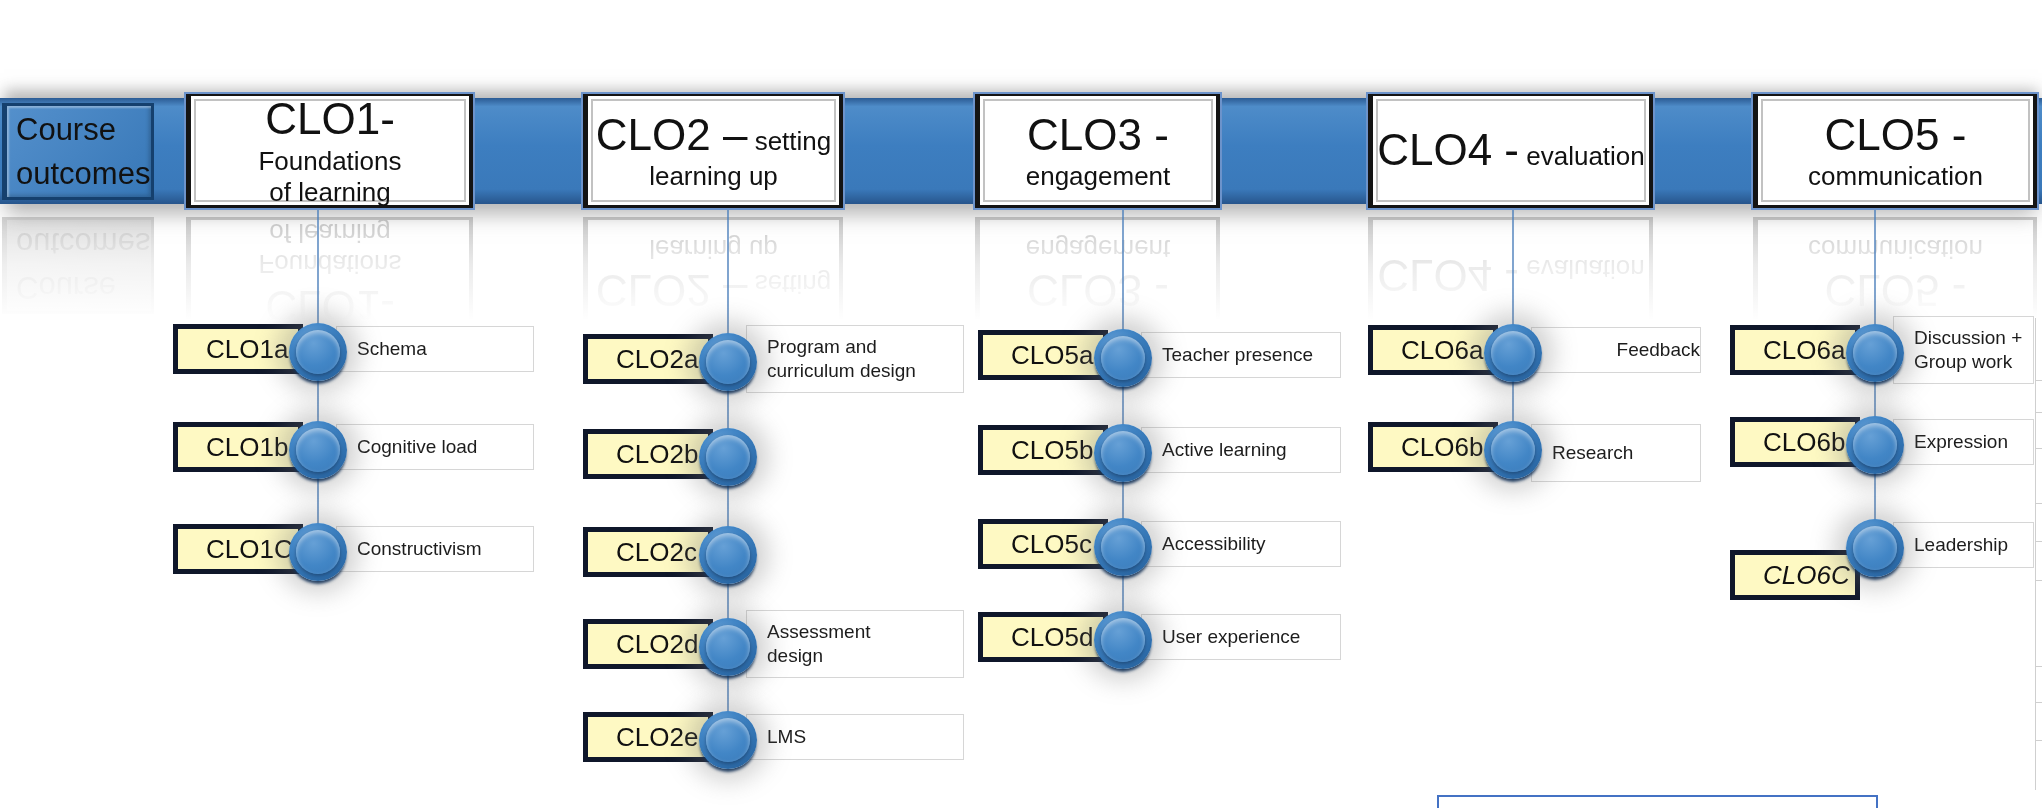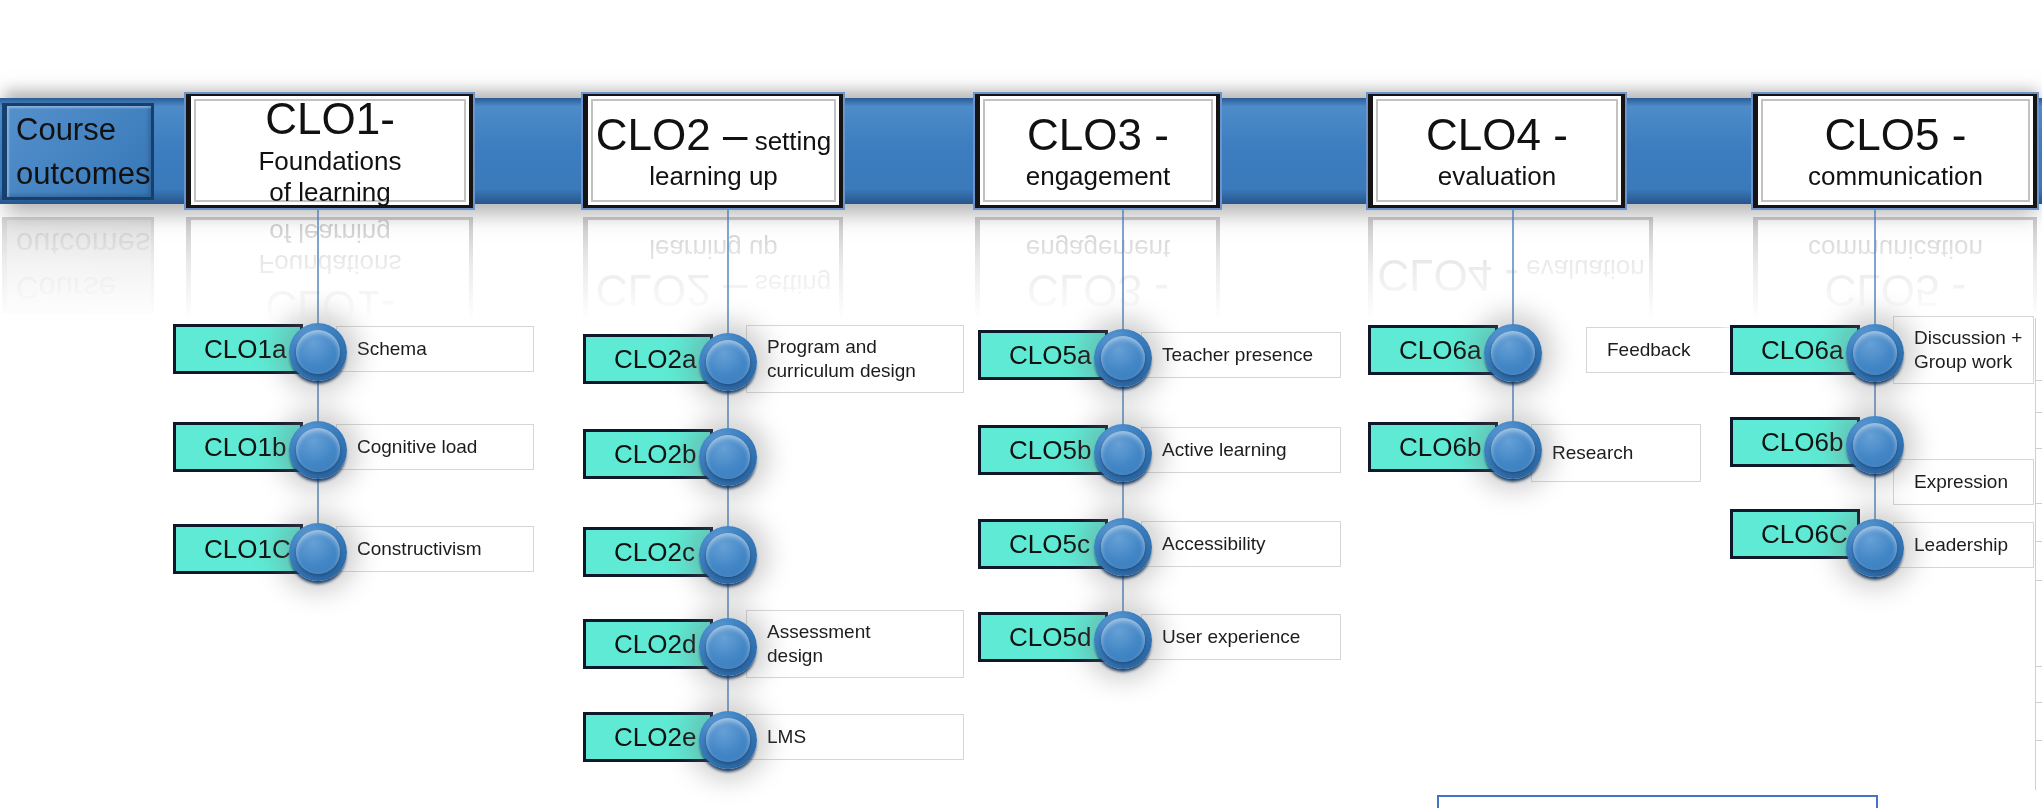--- a/index.html
+++ b/index.html
@@ -43,22 +43,22 @@
   .reflection-fade{
     position:absolute;inset:0;z-index:2;
     background:linear-gradient(180deg, rgba(255,255,255,.28) 0%, rgba(255,255,255,.75) 42%, #ffffff 84%);
   }
 
   
   svg.lines{position:absolute;left:0;top:0;z-index:3;pointer-events:none;}
 
   
   .idbox{
-    position:absolute;width:130px;height:50px;z-index:4;box-sizing:border-box;background:#5eead4;
-    border:3px solid #0f172a;display:flex;align-items:center;padding-left:28px;font-size:26px;
+    position:absolute;width:130px;height:50px;z-index:4;box-sizing:border-box;background:#fef9c3;
+    border:5px solid #0f172a;display:flex;align-items:center;padding-left:28px;font-size:26px;
     box-shadow:0 0 10px 4px rgba(255,255,255,.9);
   }
   .topicbox{
     position:absolute;z-index:4;box-sizing:border-box;background:#fff;
     border:1px solid #d6d6d6;display:flex;align-items:center;padding-left:20px;
     font-size:19px;line-height:1.25;color:#1c1c1c;
     box-shadow:0 0 10px 4px rgba(255,255,255,.9);
   }
   .topicbox .txt{white-space:pre-line;}
   .node{
@@ -97,21 +97,21 @@
 of learning</span></div>
     </div>
     <div class="hbox" style="left: 583px; width: 260px;">
       <div class="txt"><span class="big">CLO2 –</span><span class="small"> setting
 learning up</span></div>
     </div>
     <div class="hbox" style="left: 975px; width: 245px;">
       <div class="txt"><span class="big">CLO3 -</span><span class="small">
 engagement</span></div>
     </div>
-    <div class="hbox" style="left: 1368px; width: 257px; align-items: center;">
+    <div class="hbox" style="left: 1368px; width: 285px; align-items: center;">
       <div class="txt"><span class="big">CLO4 -</span><span class="small"> evaluation</span></div>
     </div>
     <div class="hbox" style="left: 1753px; width: 284px;">
       <div class="txt"><span class="big">CLO5 -</span><span class="small">
 communication</span></div>
     </div>
     <div class="reflection">
       <div class="course-box">
         <span class="txt">Course
 outcomes</span>
@@ -220,21 +220,21 @@
     <div class="idbox" style="left: 978px; top: 612px;">
       <span class="txt">CLO5d</span>
     </div>
     <div class="topicbox" style="left: 1141px; top: 614px; width: 200px; height: 46px;">
       <span class="txt">User experience</span>
     </div>
     <div class="node" style="left: 1094px; top: 611px;"></div>
     <div class="idbox" style="left: 1368px; top: 325px;">
       <span class="txt">CLO6a</span>
     </div>
-    <div class="topicbox" style="left: 1586px; top: 327px; width: 170px; height: 46px;">
+    <div class="topicbox" style="left: 1531px; top: 327px; width: 170px; height: 46px; justify-content: flex-end;">
       <span class="txt">Feedback</span>
     </div>
     <div class="node" style="left: 1484px; top: 324px;"></div>
     <div class="idbox" style="left: 1368px; top: 422px;">
       <span class="txt">CLO6b</span>
     </div>
     <div class="topicbox" style="left: 1531px; top: 424px; width: 170px; height: 58px;">
       <span class="txt">Research</span>
     </div>
     <div class="node" style="left: 1484px; top: 421px;"></div>
@@ -242,25 +242,25 @@
       <span class="txt">CLO6a</span>
     </div>
     <div class="topicbox" style="left: 1893px; top: 316px; width: 141px; height: 68px;">
       <span class="txt">Discussion +
 Group work</span>
     </div>
     <div class="node" style="left: 1846px; top: 324px;"></div>
     <div class="idbox" style="left: 1730px; top: 417px;">
       <span class="txt">CLO6b</span>
     </div>
-    <div class="topicbox" style="left: 1893px; top: 419px; width: 141px; height: 46px; margin-top: 40px;">
+    <div class="topicbox" style="left: 1893px; top: 419px; width: 141px; height: 46px;">
       <span class="txt">Expression</span>
     </div>
     <div class="node" style="left: 1846px; top: 416px;"></div>
-    <div class="idbox" style="left: 1730px; top: 509px;">
+    <div class="idbox" style="left: 1730px; top: 550px; font-style: italic;">
       <span class="txt">CLO6C</span>
     </div>
     <div class="topicbox" style="left: 1893px; top: 522px; width: 141px; height: 46px;">
       <span class="txt">Leadership</span>
     </div>
     <div class="node" style="left: 1846px; top: 519px;"></div>
     <div class="bottom-box"></div>
     <div class="edge-grid">
       <div class="hline" style="top: 62px;"></div>
       <div class="hline" style="top: 94px;"></div>

